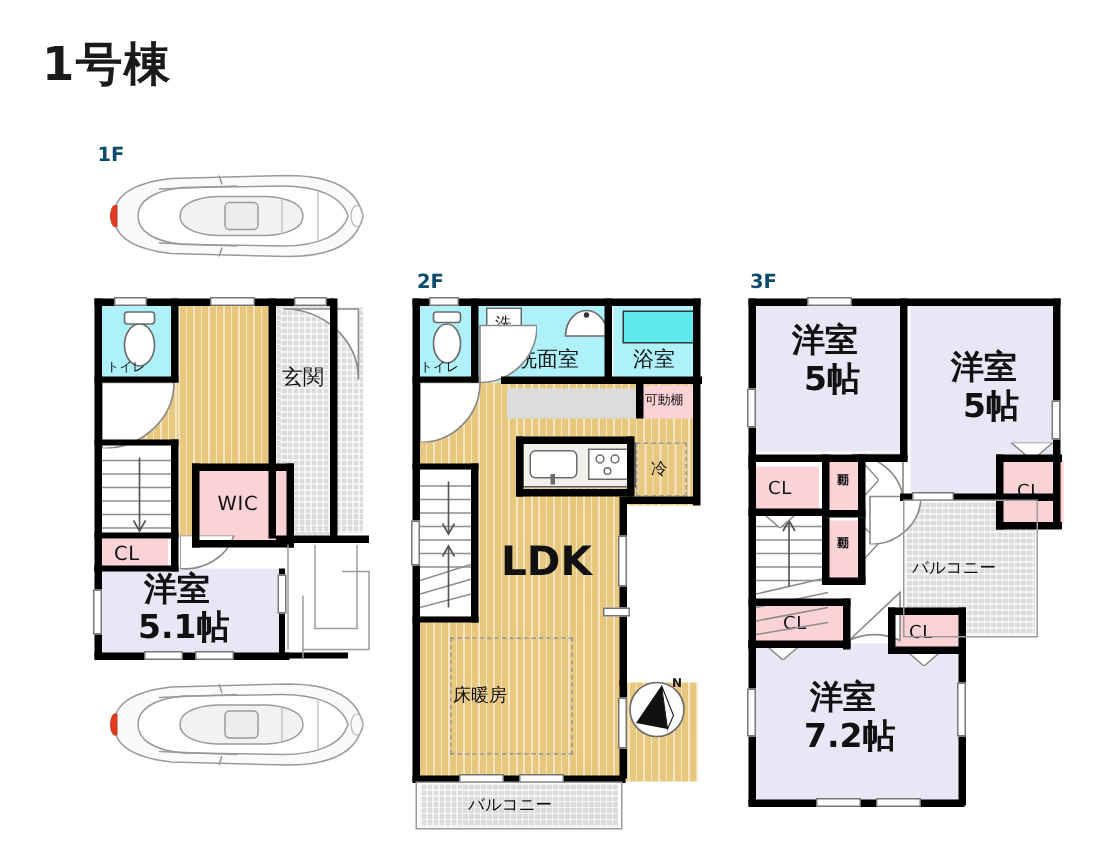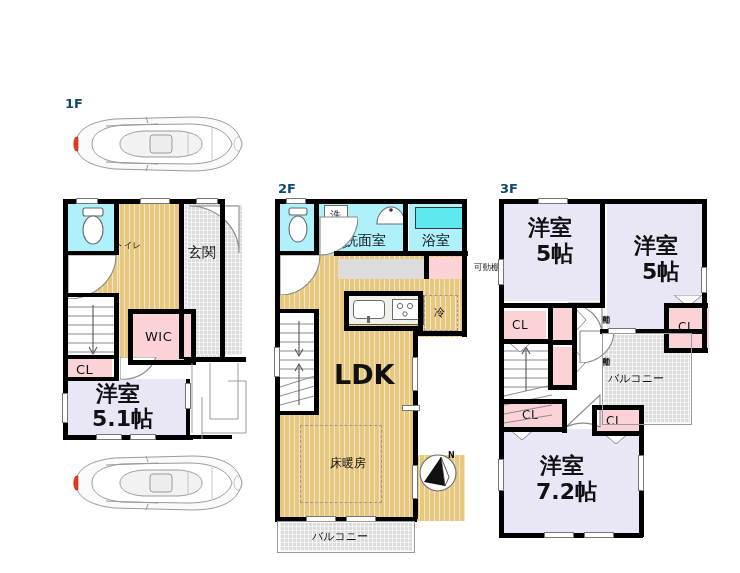--- a/index.html
+++ b/index.html
@@ -52,36 +52,37 @@
 
   
   .lbl{
     position:absolute;color:#111;
     font-family:"DejaVu Sans","Liberation Sans",sans-serif;
     white-space:nowrap;line-height:1;
   }
   .lbl-lg{font-size:22px;font-weight:700;}
   .lbl-md{font-size:14px;font-weight:500;}
   .lbl-sm{font-size:11px;font-weight:500;}
-  .lbl-xs{font-size:8.5px;font-weight:500;margin-left:44px;}
+  .lbl-xs{font-size:8.5px;font-weight:500;}
   .lbl-cl{font-size:13px;font-weight:500;letter-spacing:.5px;}
   .vert{writing-mode:vertical-rl;text-orientation:upright;line-height:1;}
 
   
   .win{position:absolute;background:#fff;border:1px solid #777;box-sizing:border-box;}
 
   .dashed{border:1px dashed #9a9a9a;box-sizing:border-box;}
 
   svg{display:block;}
 </style>
 </head>
 <body>
 
 <div class="root">
 
+  <div class="abs title">1号棟</div>
 
   <div class="abs floor-tag" style="left:65px;top:96px;">1F</div>
 
   <div class="abs" style="left:62px;top:113px;width:186px;height:62px;">
     <svg width="186" height="62" viewBox="0 0 186 62">
       <g fill="#fafafa" stroke="#9a9a9a" stroke-width="1">
         <path d="M14 31 C14 18 26 9 52 6 L130 4 C158 4 176 12 180 31 C176 50 158 58 130 58 L52 56 C26 53 14 44 14 31 Z"></path>
         <path d="M30 31 C30 21 40 14 60 12 L126 11 C150 11 166 18 170 31 C166 44 150 51 126 51 L60 50 C40 48 30 41 30 31 Z" fill="#ffffff"></path>
         <path d="M58 31 C58 24 66 19 82 18 L116 18 C132 19 140 24 140 31 C140 38 132 43 116 44 L82 44 C66 43 58 38 58 31 Z" fill="#f2f2f2"></path>
         <rect x="88" y="22" width="22" height="18" rx="3" fill="#ededed"></rect>
@@ -270,21 +271,21 @@
       <svg width="25" height="19" viewBox="0 0 25 19">
         <circle cx="7" cy="6" r="2.6" fill="none" stroke="#6b6b6b" stroke-width="1"></circle>
         <circle cx="17" cy="6" r="2.6" fill="none" stroke="#6b6b6b" stroke-width="1"></circle>
         <circle cx="12" cy="14" r="2.2" fill="none" stroke="#6b6b6b" stroke-width="1"></circle>
       </svg>
     </div>
 
     <div class="abs lbl lbl-lg" style="left:62px;top:164px;font-size:27px;">LDK</div>
 
     <div class="abs dashed" style="left:28px;top:228px;width:82px;height:78px;"></div>
-    <div class="abs lbl lbl-sm" style="left:58px;top:260px;font-size:12px;">床暖房</div>
+    <div class="abs lbl lbl-sm" style="left:30px;top:260px;font-size:12px;">床暖房</div>
 
     <div class="abs lbl lbl-sm" style="left:40px;top:334px;font-size:11px;">バルコニー</div>
 
     <div class="abs" style="left:8px;top:118px;width:38px;height:96px;">
       <svg width="38" height="96" viewBox="0 0 38 96">
         <g stroke="#8c8c8c" stroke-width="1" fill="none">
           <line x1="0" y1="9" x2="38" y2="9"></line>
             <line x1="0" y1="18" x2="38" y2="18"></line>
           <line x1="0" y1="27" x2="38" y2="27"></line>
             <line x1="0" y1="36" x2="38" y2="36"></line>

